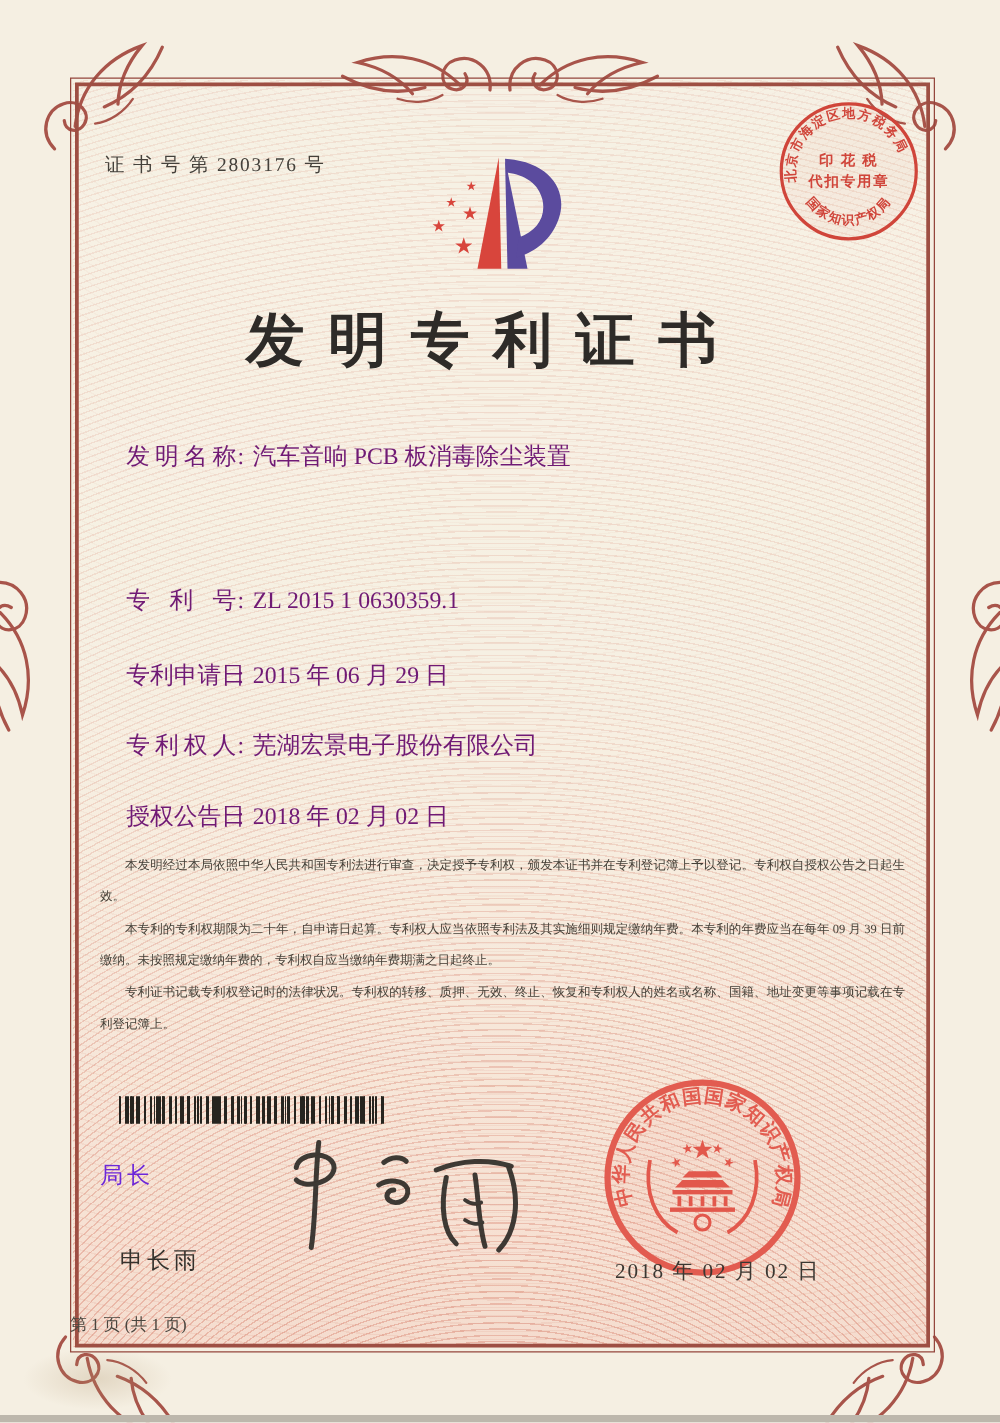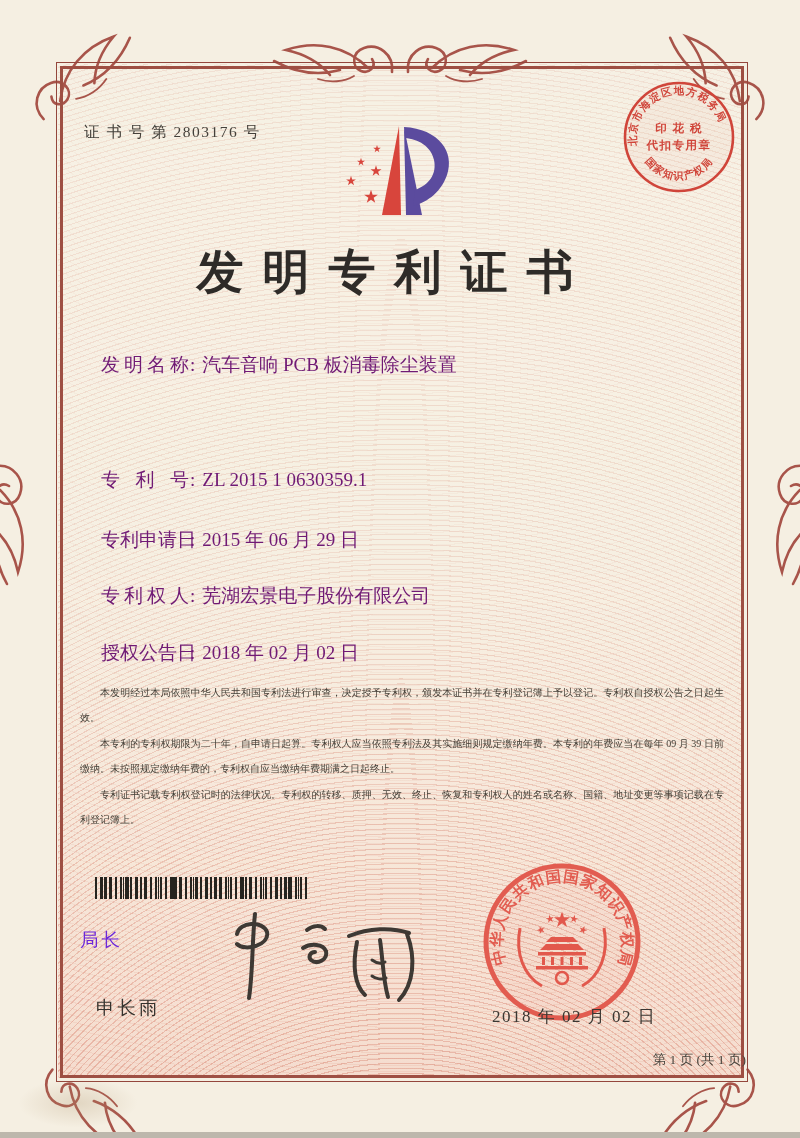--- a/index.html
+++ b/index.html
@@ -47,21 +47,21 @@
   .signer-title{position:absolute;left:80px;top:927px;font-size:18.5px;letter-spacing:3px;color:#6d28d9;
     font-family:"Liberation Sans","DejaVu Sans",sans-serif;}
   .signer-name{position:absolute;left:96px;top:963px;font-size:18.5px;letter-spacing:3px;color:#35322d;
     font-family:"Liberation Sans","DejaVu Sans",sans-serif;margin-top:32px;}
   .signature-svg{position:absolute;left:215px;top:900px;}
 
   .tax-stamp-svg{position:absolute;left:620px;top:78px;}
   .seal-svg{position:absolute;left:478px;top:858px;}
   .seal-date{position:absolute;left:492px;top:1005px;font-size:17px;letter-spacing:1.5px;color:#3a3732;}
 
-  .footer{position:absolute;left:56px;top:1051px;width:690px;text-align:right;font-size:13.5px;color:#4a463f;}
+  .footer{position:absolute;left:56px;top:1051px;width:690px;text-align:left;font-size:13.5px;color:#4a463f;}
 </style>
 </head>
 <body>
 
 <div class="page">
 
   <div class="paper-texture"></div>
 
   <svg class="ornaments" width="800" height="1138" viewBox="0 0 800 1138">
     <defs>

